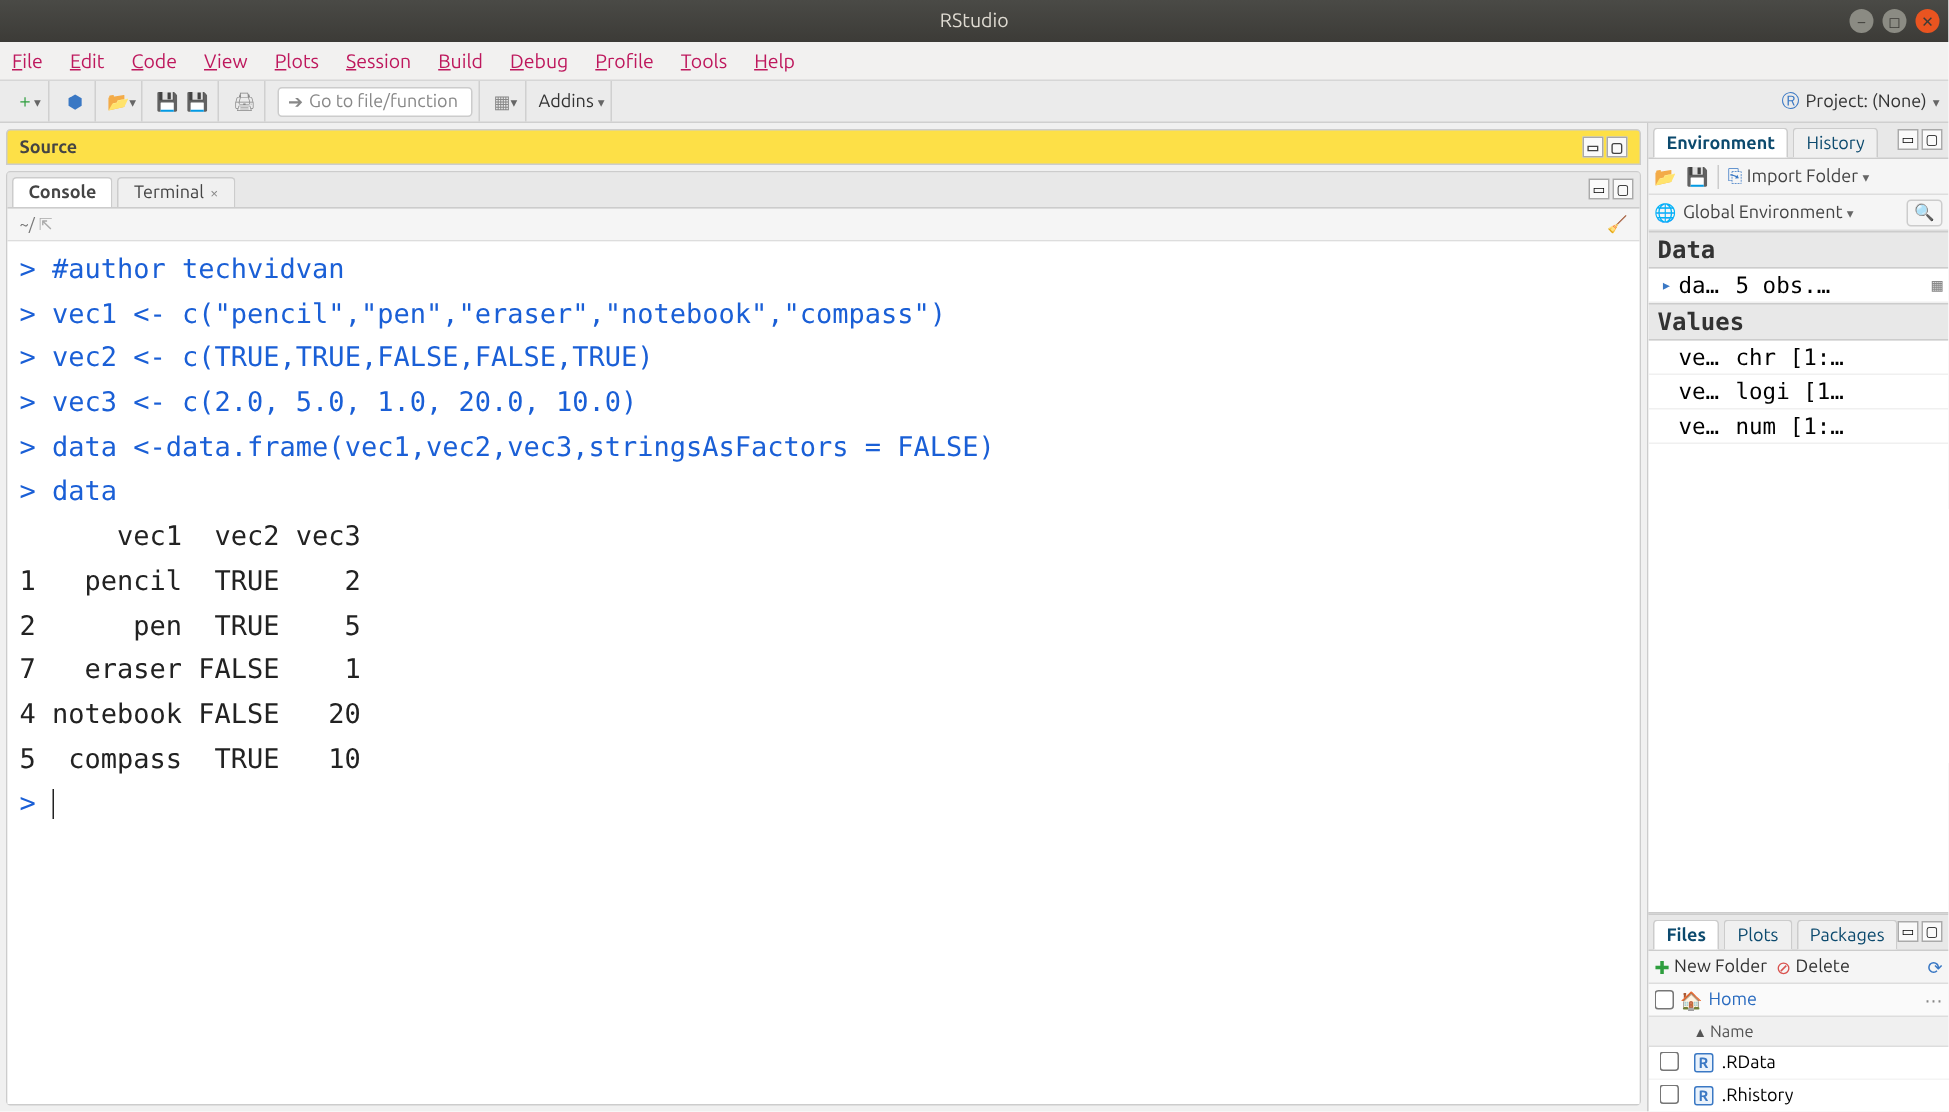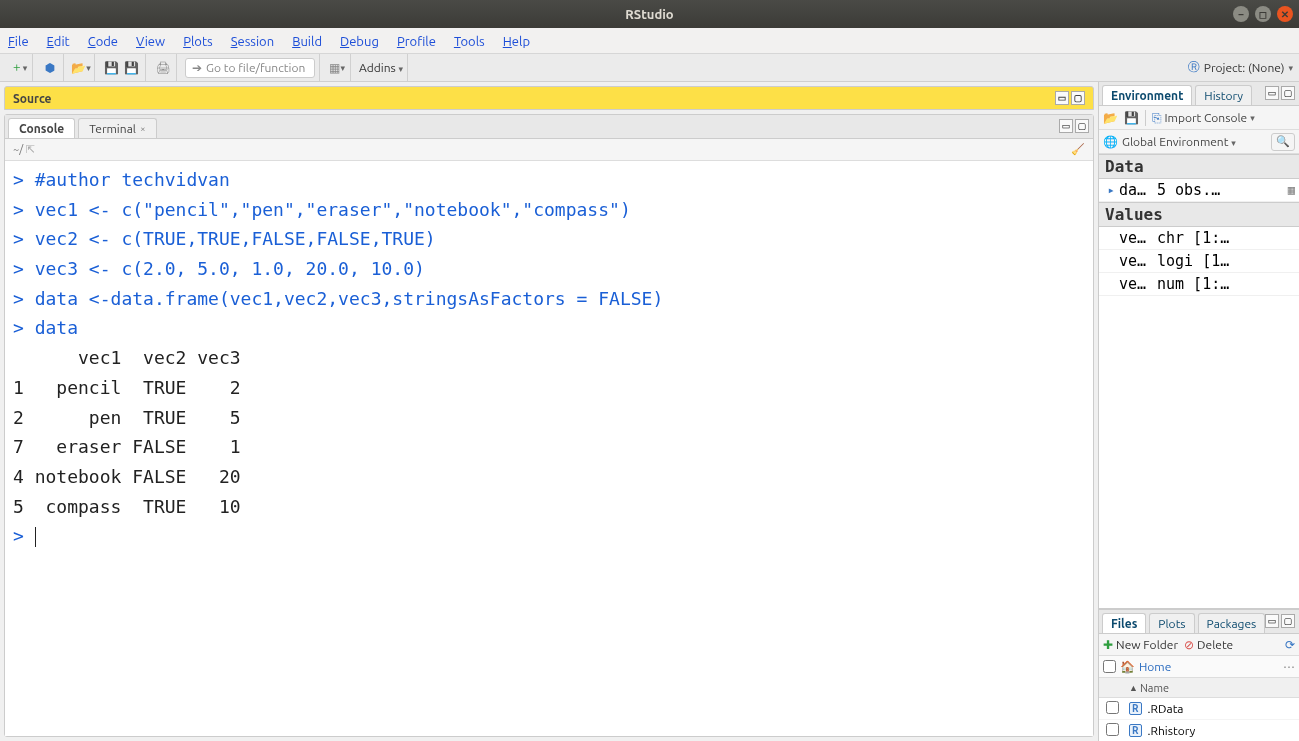--- a/index.html
+++ b/index.html
@@ -16,21 +16,21 @@
 
 .titlebar {
   background: linear-gradient(#4a4a46, #3c3b37);
   color: #dfdbd2;
   height: 28px;
   display: flex;
   align-items: center;
   justify-content: center;
   position: relative;
   font-size: 13px;
-  font-weight: bold;
+  font-weight: normal;
 }
 .titlebar .win-controls {
   position: absolute;
   right: 6px;
   display: flex;
   gap: 6px;
 }
 .win-btn {
   width: 16px; height: 16px; border-radius: 50%;
   display:flex;align-items:center;justify-content:center;
@@ -42,21 +42,21 @@
 
 .menubar {
   background: #f2f1f0;
   border-bottom: 1px solid #d6d6d6;
   height: 26px;
   display: flex;
   align-items: center;
   padding: 0 8px;
   gap: 18px;
 }
-.menubar .menu-item { color: #1d4ed8; cursor: default; }
+.menubar .menu-item { color: #be185d; cursor: default; }
 .menubar .menu-item u { text-decoration: underline; }
 
 .toolbar {
   background: #ebebeb;
   border-bottom: 1px solid #cfcfcf;
   height: 28px;
   display: flex;
   align-items: center;
   padding: 0 6px;
   gap: 4px;
@@ -301,21 +301,21 @@
           <div class="pane-btn">▭</div>
           <div class="pane-btn">▢</div>
         </div>
       </div>
       <div class="env-toolbar">
         <span style="color:#e9b94f;">📂</span>
         <span style="color:#3a78c4;">💾</span>
         <span style="border-left:1px solid #ccc;height:16px;"></span>
         <span style="display:flex;align-items:center;gap:3px;">
           <span style="color:#3a78c4;">⎘</span>
-          <span>Import Console</span> 
+          <span>Import Folder</span> 
             <span class="chevron">▾</span>
         </span>
       </div>
       <div class="env-toolbar2">
         <span style="color:#3a9e3a;">🌐</span>
         <span style="flex:1;">
           <span>Global Environment</span> <span class="chevron">▾</span>
         </span>
         <div class="env-search">
           <span style="color:#888;font-size:11px;">🔍</span>

